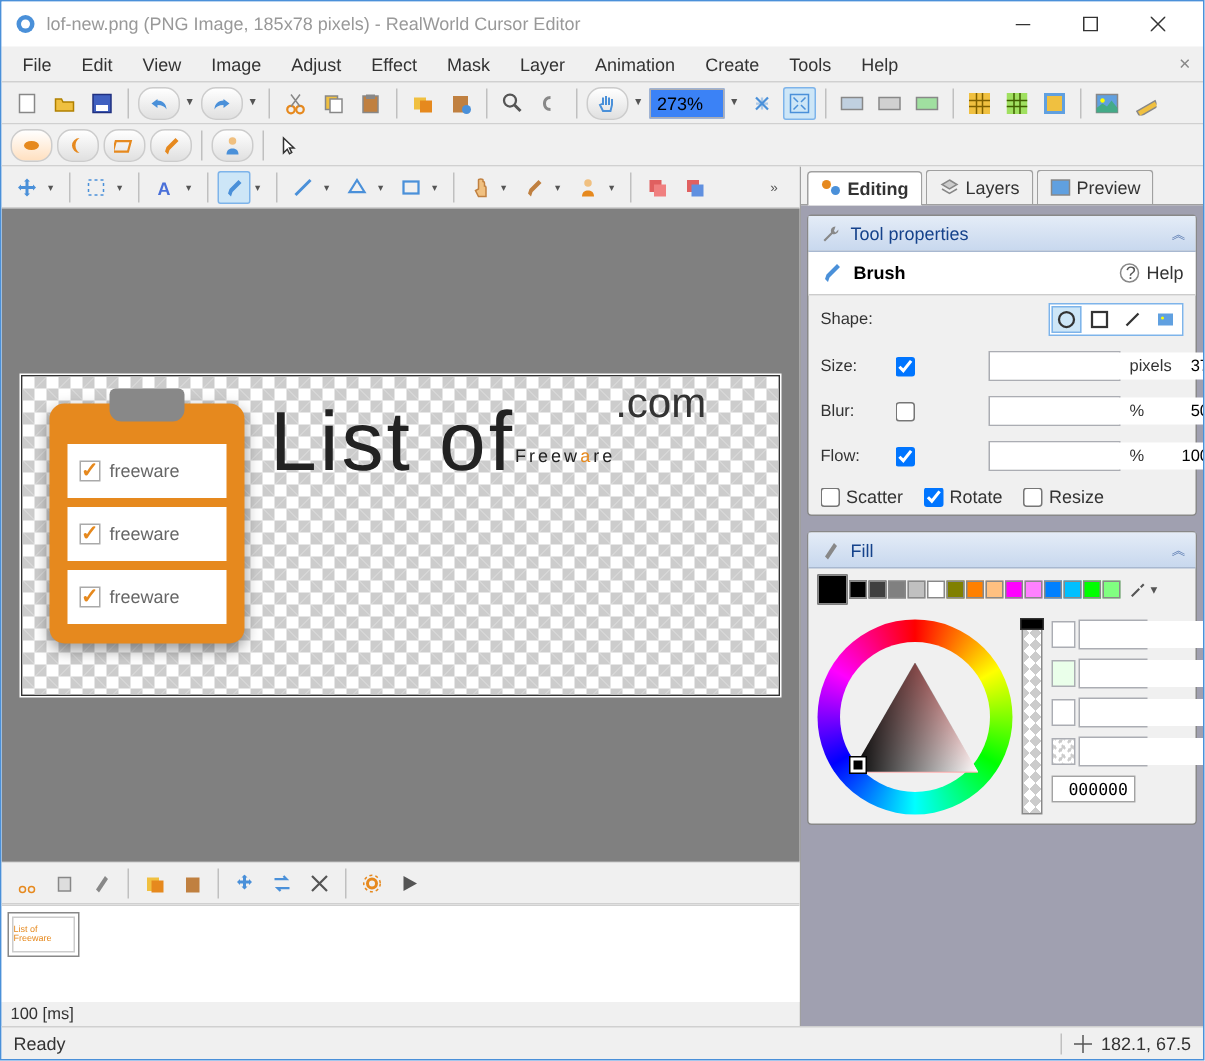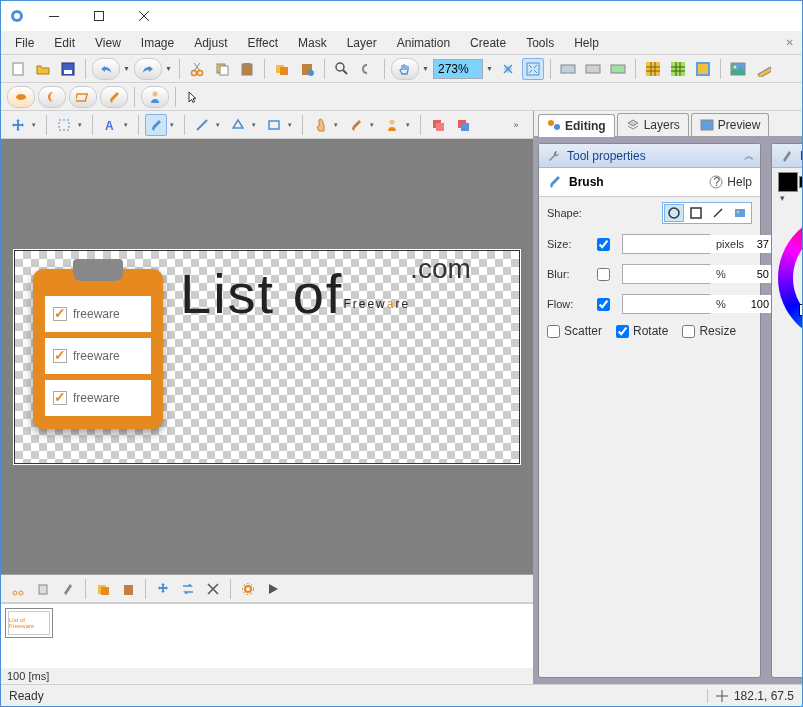--- a/index.html
+++ b/index.html
@@ -12,21 +12,21 @@
 .menubar { height: 24px; background: #f0f0f0; border-bottom: 1px solid #d0d0d0; display: flex; align-items: center; padding: 0 4px; position: relative; }
 .menu-item { padding: 3px 10px; color: #333; }
 .menu-x { position: absolute; right: 8px; color: #888; font-size: 10px; }
 
 .toolbar { height: 28px; background: #f0f0f0; border-bottom: 1px solid #d0d0d0; display: flex; align-items: center; padding: 2px 6px; gap: 3px; }
 .tb-btn { width: 22px; height: 22px; display: flex; align-items: center; justify-content: center; border: 1px solid transparent; border-radius: 2px; }
 .tb-btn.pill { width: 28px; border-radius: 10px; border: 1px solid #ccc; background: linear-gradient(#fff,#e0e0e0); }
 .tb-btn.active { background: #cde6f7; border-color: #7eb4ea; }
 .tb-sep { width: 1px; height: 20px; background: #c0c0c0; margin: 0 3px; }
 .tb-dd { width: 8px; font-size: 7px; color: #555; display: flex; align-items: center; }
-.zoom-box { width: 50px; height: 20px; border: 1px solid #abadb3; background: #7dd3fc; display: flex; align-items: center; padding: 0 4px; }
+.zoom-box { width: 50px; height: 20px; border: 1px solid #abadb3; background: #3b82f6; display: flex; align-items: center; padding: 0 4px; }
 
 .workspace { flex: 1; display: flex; overflow: hidden; }
 .main-col { flex: 1; display: flex; flex-direction: column; border-right: 1px solid #a0a0a0; }
 .canvas-area { flex: 1; background: #808080; display: flex; align-items: center; justify-content: center; overflow: hidden; }
 .canvas-frame { border: 1px solid #333; box-shadow: 0 0 0 1px #fff; }
 .checker { background-image: linear-gradient(45deg,#ccc 25%,transparent 25%),linear-gradient(-45deg,#ccc 25%,transparent 25%),linear-gradient(45deg,transparent 75%,#ccc 75%),linear-gradient(-45deg,transparent 75%,#ccc 75%); background-size: 16px 16px; background-position: 0 0,0 8px,8px -8px,-8px 0; background-color: #fff; position: relative; }
 .logo-clip { position: absolute; left: 18px; top: 18px; width: 130px; height: 160px; background: #e6891e; border-radius: 10px; box-shadow: 0 4px 10px rgba(0,0,0,0.4); display: flex; flex-direction: column; align-items: center; padding-top: 24px; }
 .clip-top { position: absolute; top: -10px; width: 50px; height: 22px; background: #888; border-radius: 4px 4px 8px 8px; }
 .clip-page { background: #fff; width: 106px; height: 36px; margin: 3px 0; display: flex; align-items: center; padding: 0 8px; font-size: 13px; color: #666; gap: 6px; }
 .clip-check { width: 14px; height: 14px; border: 1px solid #aaa; position: relative; }
@@ -40,21 +40,21 @@
 .timeline { border-top: 1px solid #a0a0a0; background: #f0f0f0; }
 .frames { height: 65px; background: #fff; border-top: 1px solid #d0d0d0; display: flex; align-items: flex-start; padding: 4px; gap: 4px; }
 .frame-thumb { border: 1px solid #888; padding: 2px; background: #fff; display: flex; flex-direction: column; align-items: center; }
 .thumb-img { width: 42px; height: 24px; background: #fff; border: 1px solid #ccc; display: flex; align-items: center; justify-content: center; font-size: 6px; color: #e6891e; }
 .frame-time { font-size: 11px; color: #333; padding: 2px 0; }
 
 .right-col { width: 268px; background: #f0f0f0; display: flex; flex-direction: column; }
 .panel-tabs { height: 26px; display: flex; align-items: flex-end; padding: 0 4px; gap: 2px; border-bottom: 1px solid #a0a0a0; background: #f0f0f0; }
 .ptab { height: 23px; padding: 3px 8px; border: 1px solid #a0a0a0; border-bottom: none; background: #f0f0f0; border-radius: 3px 3px 0 0; display: flex; align-items: center; gap: 4px; font-size: 11px; color: #333; margin-top: 12px; }
 .ptab.active { background: #fff; font-weight: bold; position: relative; top: 1px; }
-.panel-body { flex: 1; background: #a0a0b0; padding: 6px 4px; display: flex; flex-direction: row; gap: 10px; overflow: hidden; }
+.panel-body { flex: 1; background: #a0a0b0; padding: 6px 4px; display: flex; flex-direction: column; gap: 10px; overflow: hidden; }
 .panel { border: 1px solid #888; background: #f0f0f0; border-radius: 3px; }
 .panel-hdr { height: 24px; background: linear-gradient(#e4ecf7,#c8d8ee); border-bottom: 1px solid #a8b8d0; display: flex; align-items: center; padding: 0 8px; color: #15428b; font-size: 11px; gap: 6px; position: relative; }
 .panel-collapse { position: absolute; right: 6px; font-size: 10px; color: #5a7ab0; }
 .tool-head { background: #fff; border-bottom: 1px solid #ccc; padding: 6px 8px; display: flex; align-items: center; justify-content: space-between; }
 .tool-name { font-weight: bold; font-size: 14px; display: flex; align-items: center; gap: 6px; }
 .help-link { font-size: 11px; color: #333; display: flex; align-items: center; gap: 4px; }
 .prop-row { display: flex; align-items: center; padding: 5px 8px; gap: 6px; }
 .prop-label { width: 44px; font-size: 11px; color: #333; }
 .shape-btns { display: flex; gap: 2px; border: 1px solid #7eb4ea; padding: 1px; background: #fff; }
 .shape-btn { width: 20px; height: 18px; display: flex; align-items: center; justify-content: center; border: 1px solid transparent; }
@@ -90,20 +90,21 @@
 svg { display: block; }
 </style>
 </head>
 <body>
 
 <div class="titlebar">
   <svg class="titlebar-icon" viewBox="0 0 16 16">
       <circle cx="8" cy="8" r="6" fill="#4a90d9"></circle>
       <circle cx="8" cy="8" r="3" fill="#fff"></circle>
     </svg>
+  <div class="titlebar-text">lof-new.png (PNG Image, 185x78 pixels) - RealWorld Cursor Editor</div>
   <div class="win-btn">
       <svg width="10" height="1">
         <rect width="10" height="1" fill="#333"></rect>
       </svg>
     </div>
   <div class="win-btn">
       <svg width="10" height="10">
         <rect x="0.5" y="0.5" width="9" height="9" fill="none" stroke="#333"></rect>
       </svg>
     </div>

